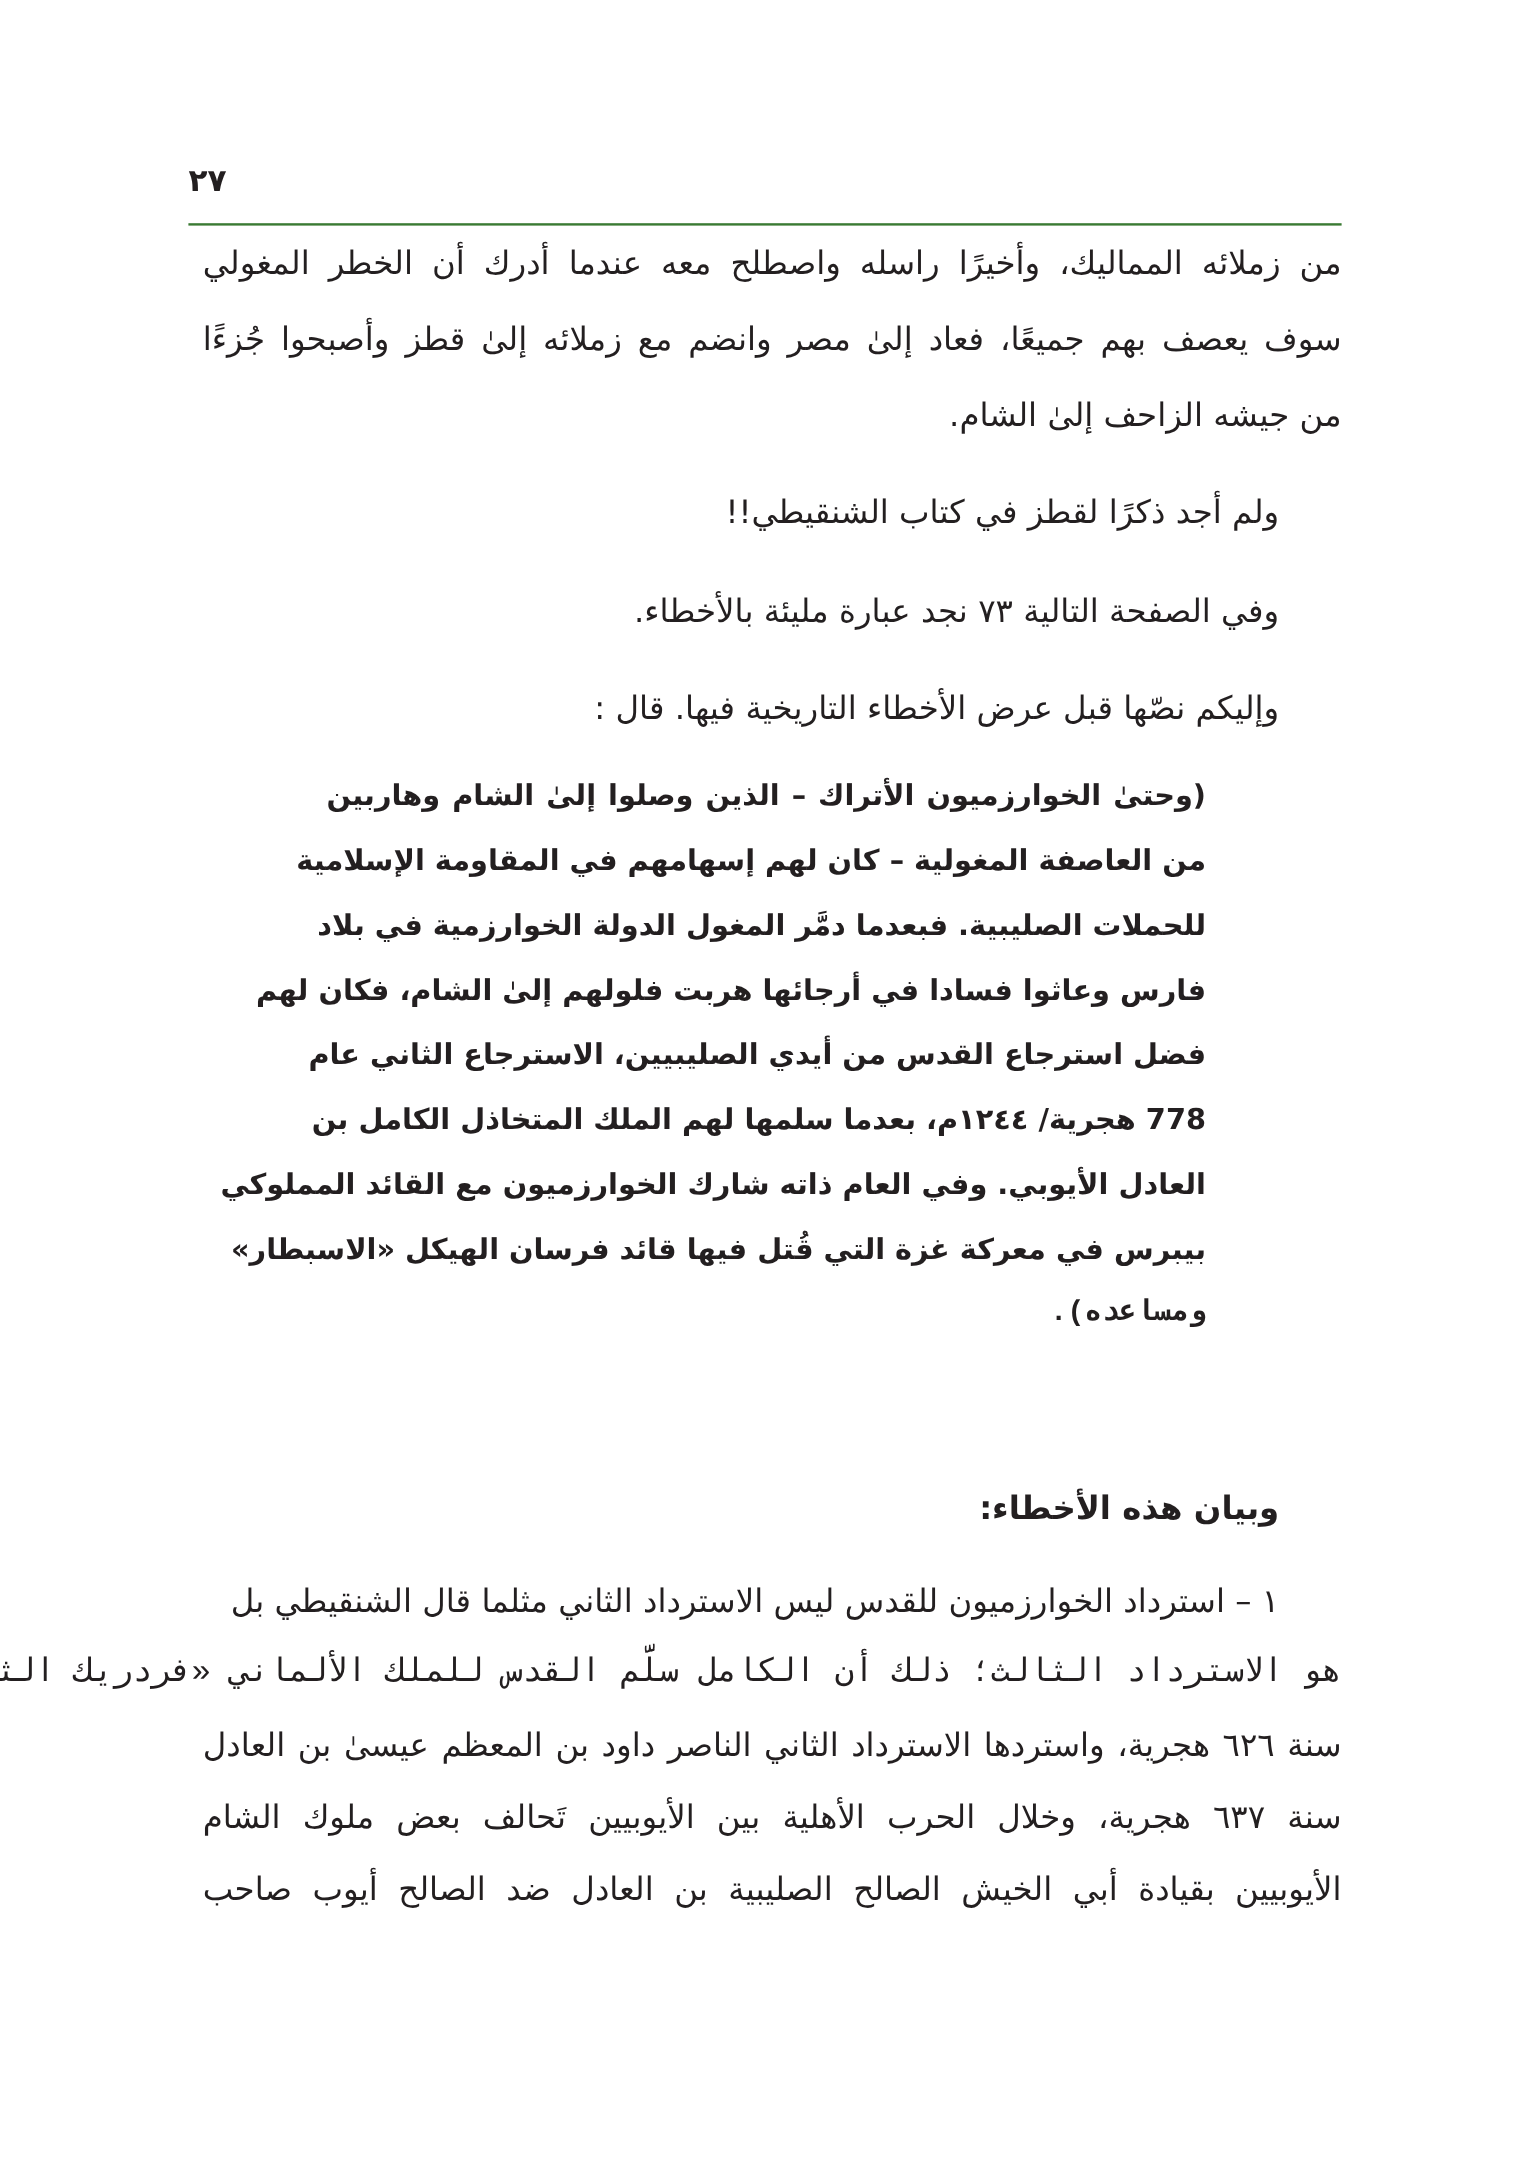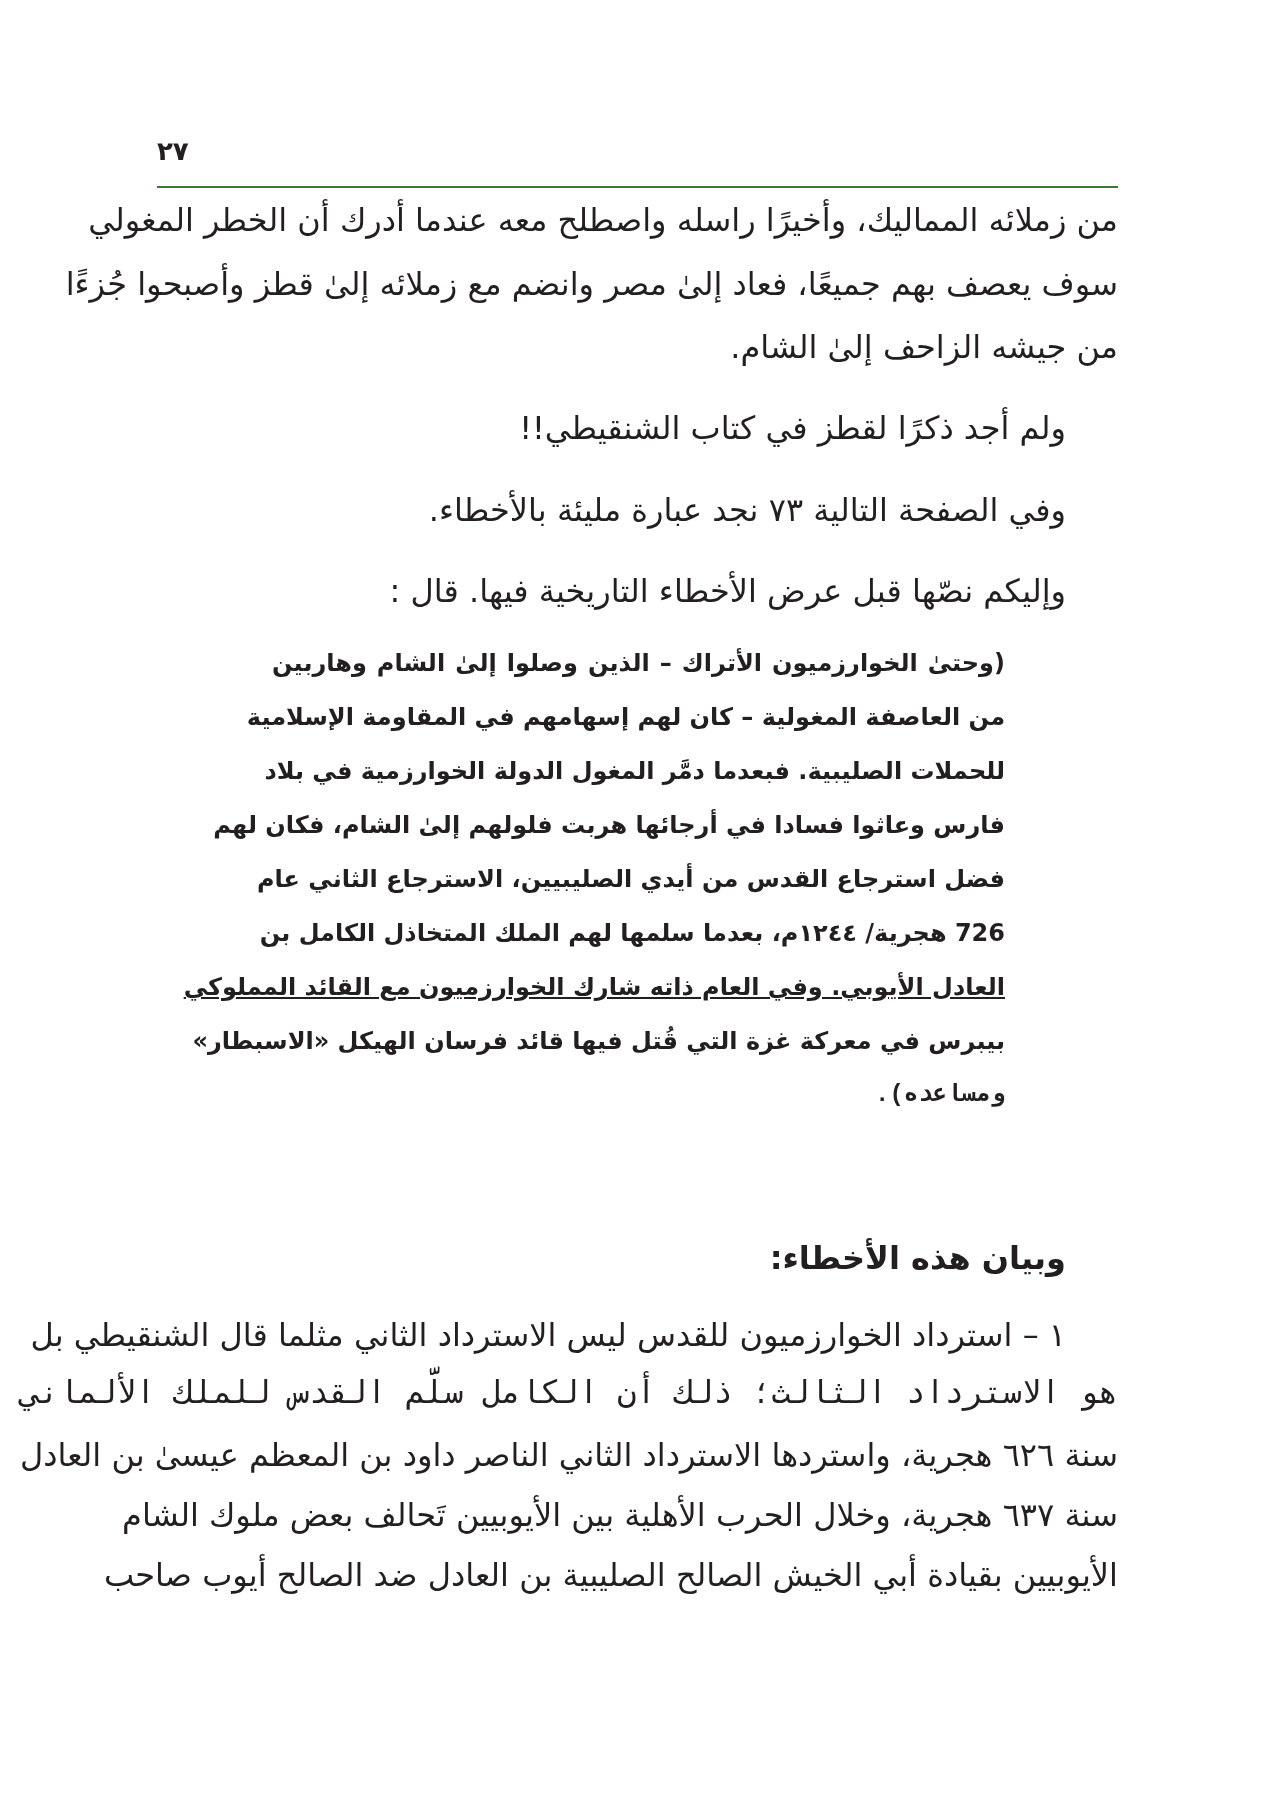--- a/index.html
+++ b/index.html
@@ -8,21 +8,21 @@
     .page { position: absolute; left: 0; top: 0; width: 1274px; height: 1800px; }
     .header { position: absolute; left: 157px; top: 128px; width: 961px; height: 50px; }
     .page-number { position: absolute; left: 0; top: 8px; font-size: 26px; font-weight: bold;
                    direction: rtl; font-family: "DejaVu Sans", sans-serif; }
     .running-title { position: absolute; right: 150px; top: 12px; font-size: 17px; font-weight: bold;
                      direction: rtl; white-space: nowrap; font-family: "DejaVu Sans", sans-serif; }
     .rule { position: absolute; left: 157px; top: 186px; width: 961px; height: 2px; background: #3a7a33; }
 
     .body-text { position: absolute; left: 157px; width: 961px; direction: rtl; text-align: justify;
                  font-family: "DejaVu Sans", sans-serif; }
-    .line { position: absolute; right: 0; white-space: nowrap; font-size: 32px; height: 60px;
+    .line { position: absolute; right: 0; white-space: nowrap; font-size: 27px; height: 60px;
             line-height: 60px; direction: rtl; margin-left: 12px; }
     .full { left: 0; text-align-last: justify; text-align: justify; }
     .indent { right: 52px; }
 
     .quote { position: absolute; left: 272px; width: 733px; direction: rtl; }
     .qline { position: absolute; right: 0; white-space: nowrap; font-size: 24px; font-weight: bold;
              height: 54px; line-height: 54px; direction: rtl; }
     .qfull { left: 0; text-align: justify; text-align-last: justify; }
 
     .bold { font-weight: bold; }
@@ -52,22 +52,22 @@
   <div class="body-text" style="top:561px;">
     <div class="line indent" style="top:0px;">وإليكم نصّها قبل عرض الأخطاء التاريخية فيها. قال :</div>
   </div>
 
   <div class="quote" style="top:636px;">
     <div class="qline qfull" style="top:0px;">(وحتىٰ الخوارزميون الأتراك – الذين وصلوا إلىٰ الشام وهاربين</div>
     <div class="qline qfull" style="top:54px;">من العاصفة المغولية – كان لهم إسهامهم في المقاومة الإسلامية</div>
     <div class="qline qfull" style="top:108px;">للحملات الصليبية. فبعدما دمَّر المغول الدولة الخوارزمية في بلاد</div>
     <div class="qline qfull" style="top:162px;">فارس وعاثوا فسادا في أرجائها هربت فلولهم إلىٰ الشام، فكان لهم</div>
     <div class="qline qfull" style="top:216px;">فضل استرجاع القدس من أيدي الصليبيين، الاسترجاع الثاني عام</div>
-    <div class="qline qfull" style="top:270px;">726 هجرية/ ١٢٤٤م، بعدما سلمها لهم الملك المتخاذل الكامل بن</div>
-    <div class="qline qfull" style="top:324px;text-decoration:underline;">العادل الأيوبي. وفي العام ذاته شارك الخوارزميون مع القائد المملوكي</div>
+    <div class="qline qfull" style="top:270px;">778 هجرية/ ١٢٤٤م، بعدما سلمها لهم الملك المتخاذل الكامل بن</div>
+    <div class="qline qfull" style="top:324px;">العادل الأيوبي. وفي العام ذاته شارك الخوارزميون مع القائد المملوكي</div>
     <div class="qline qfull" style="top:378px;">بيبرس في معركة غزة التي قُتل فيها قائد فرسان الهيكل «الاسبطار»</div>
     <div class="qline" style="top:432px;font-family:Liberation Mono, monospace;">ومساعده).</div>
   </div>
 
   <div class="body-text" style="top:1228px;">
     <div class="line indent bold" style="top:0px;">وبيان هذه الأخطاء:</div>
   </div>
 
   <div class="body-text" style="top:1305px;">
     <div class="line indent" style="top:0px; left:0;">١ – استرداد الخوارزميون للقدس ليس الاسترداد الثاني مثلما قال الشنقيطي بل</div>

